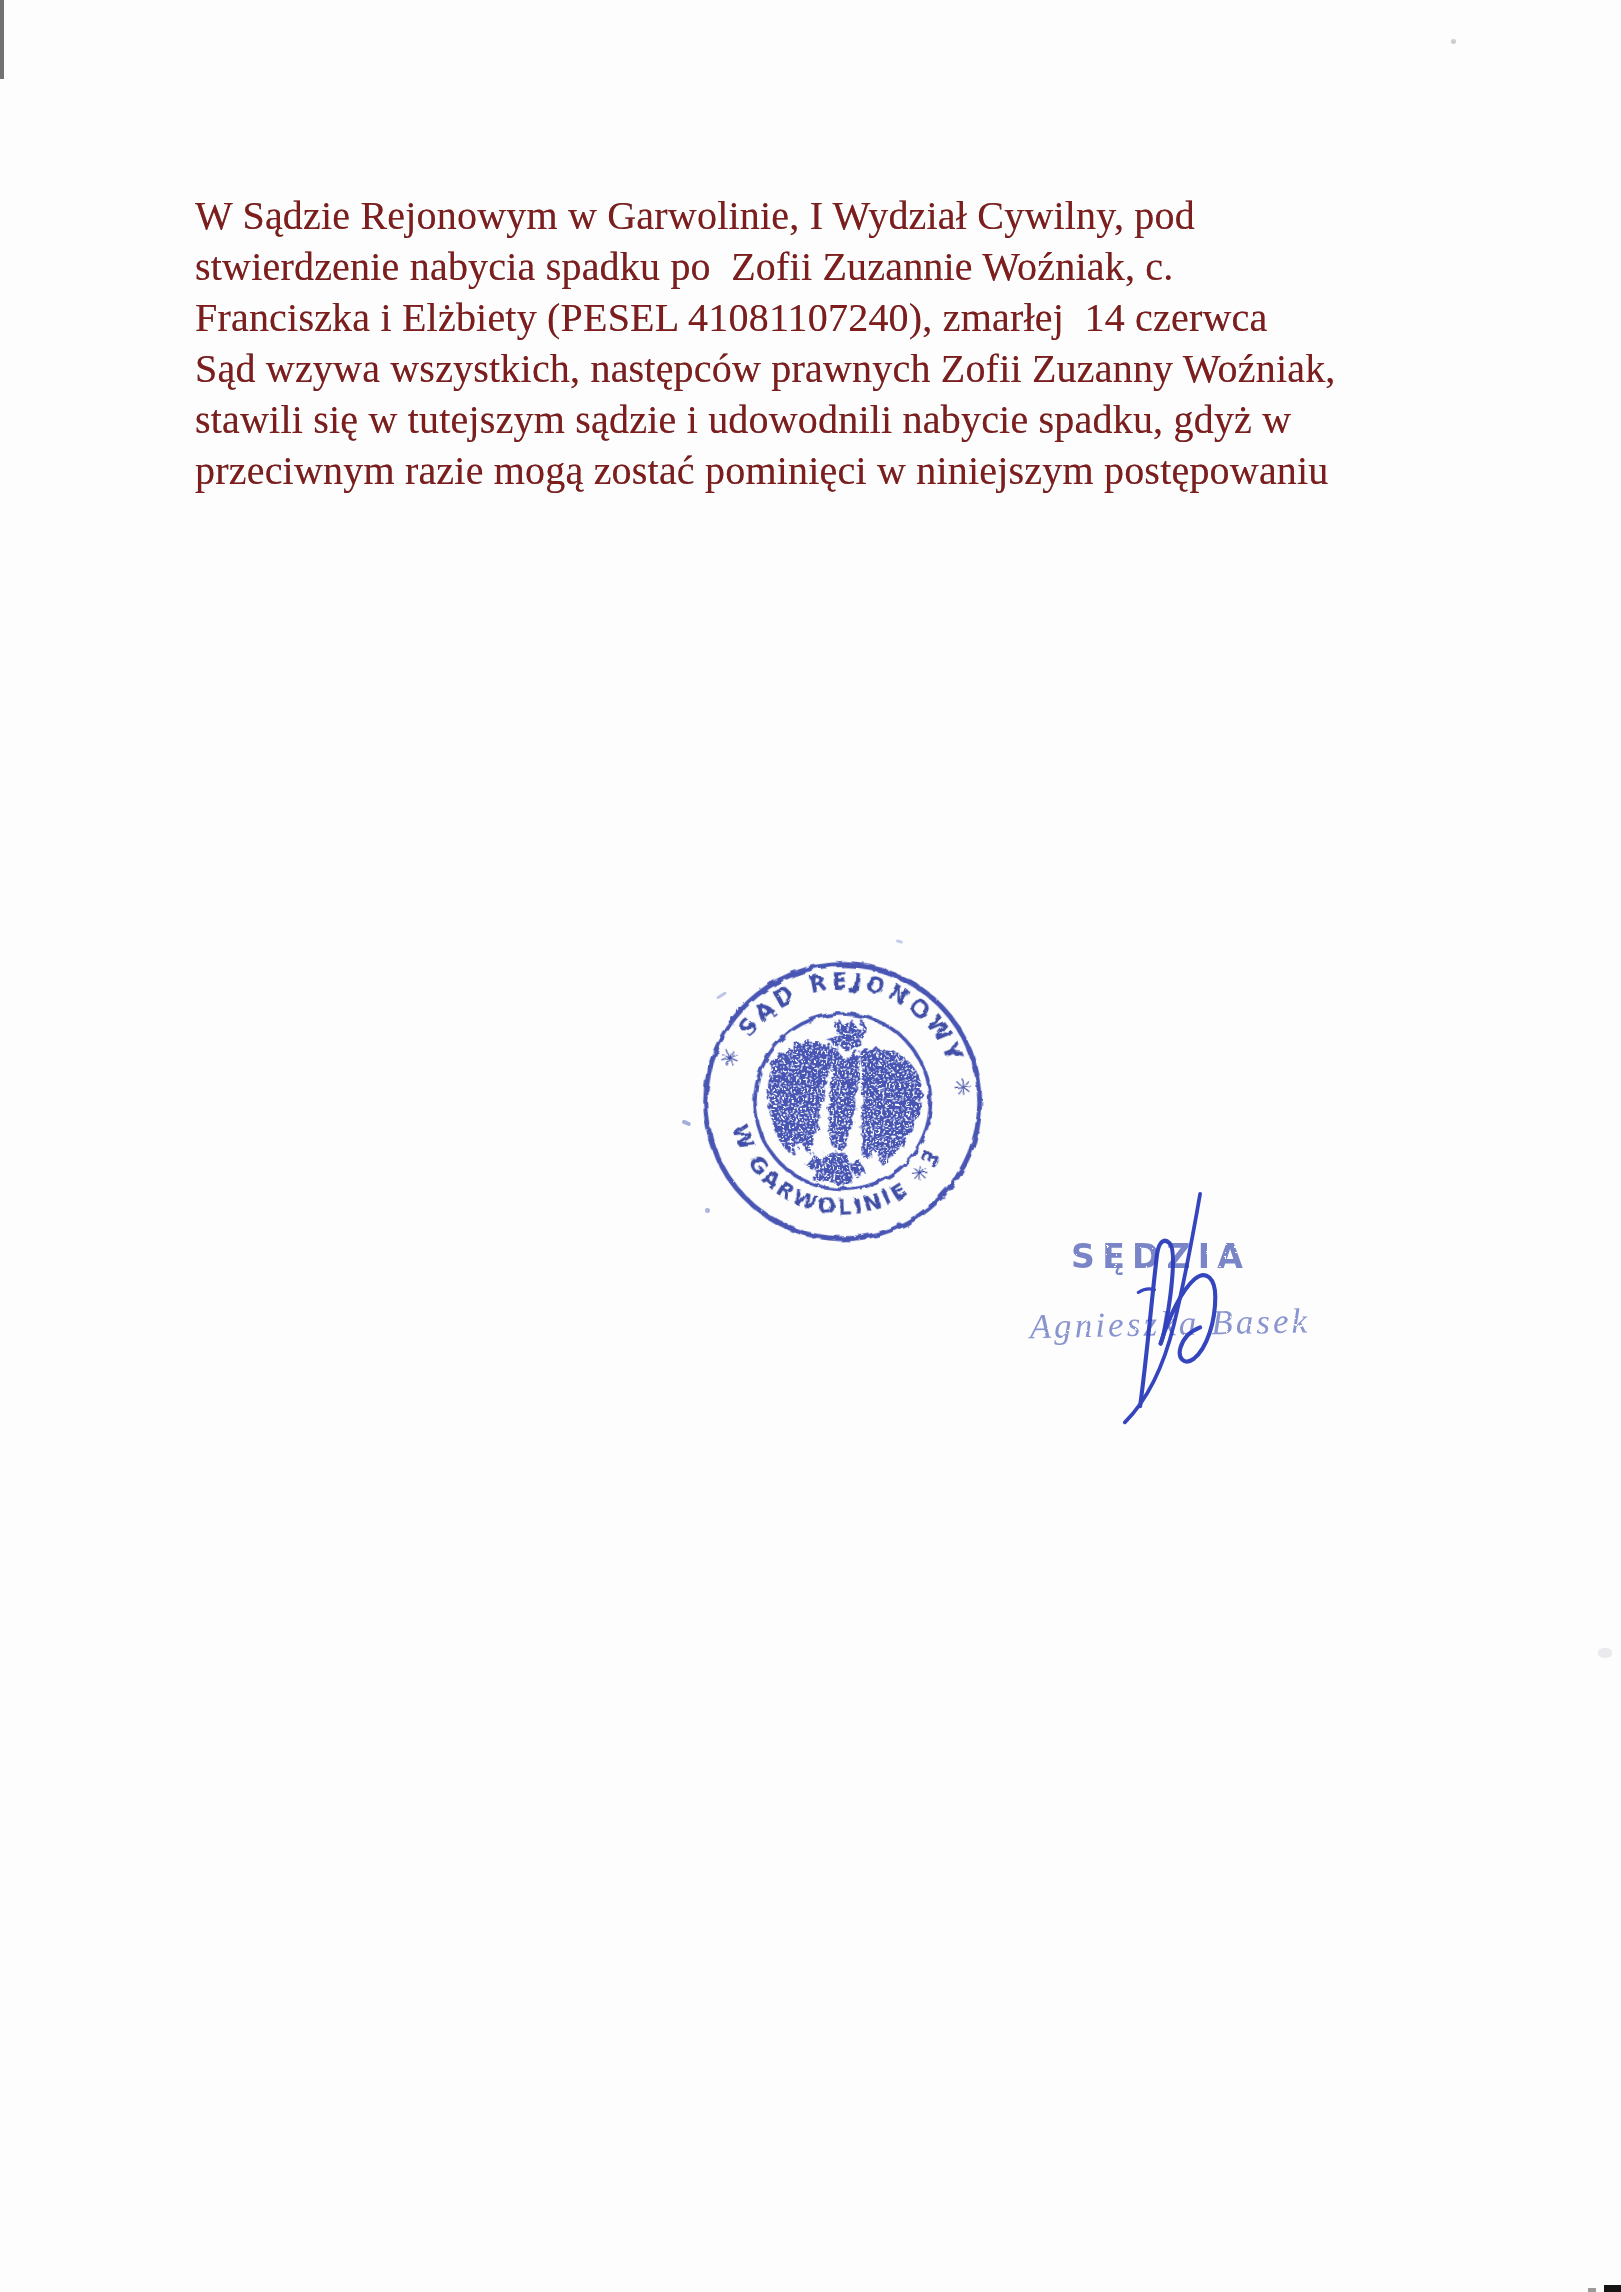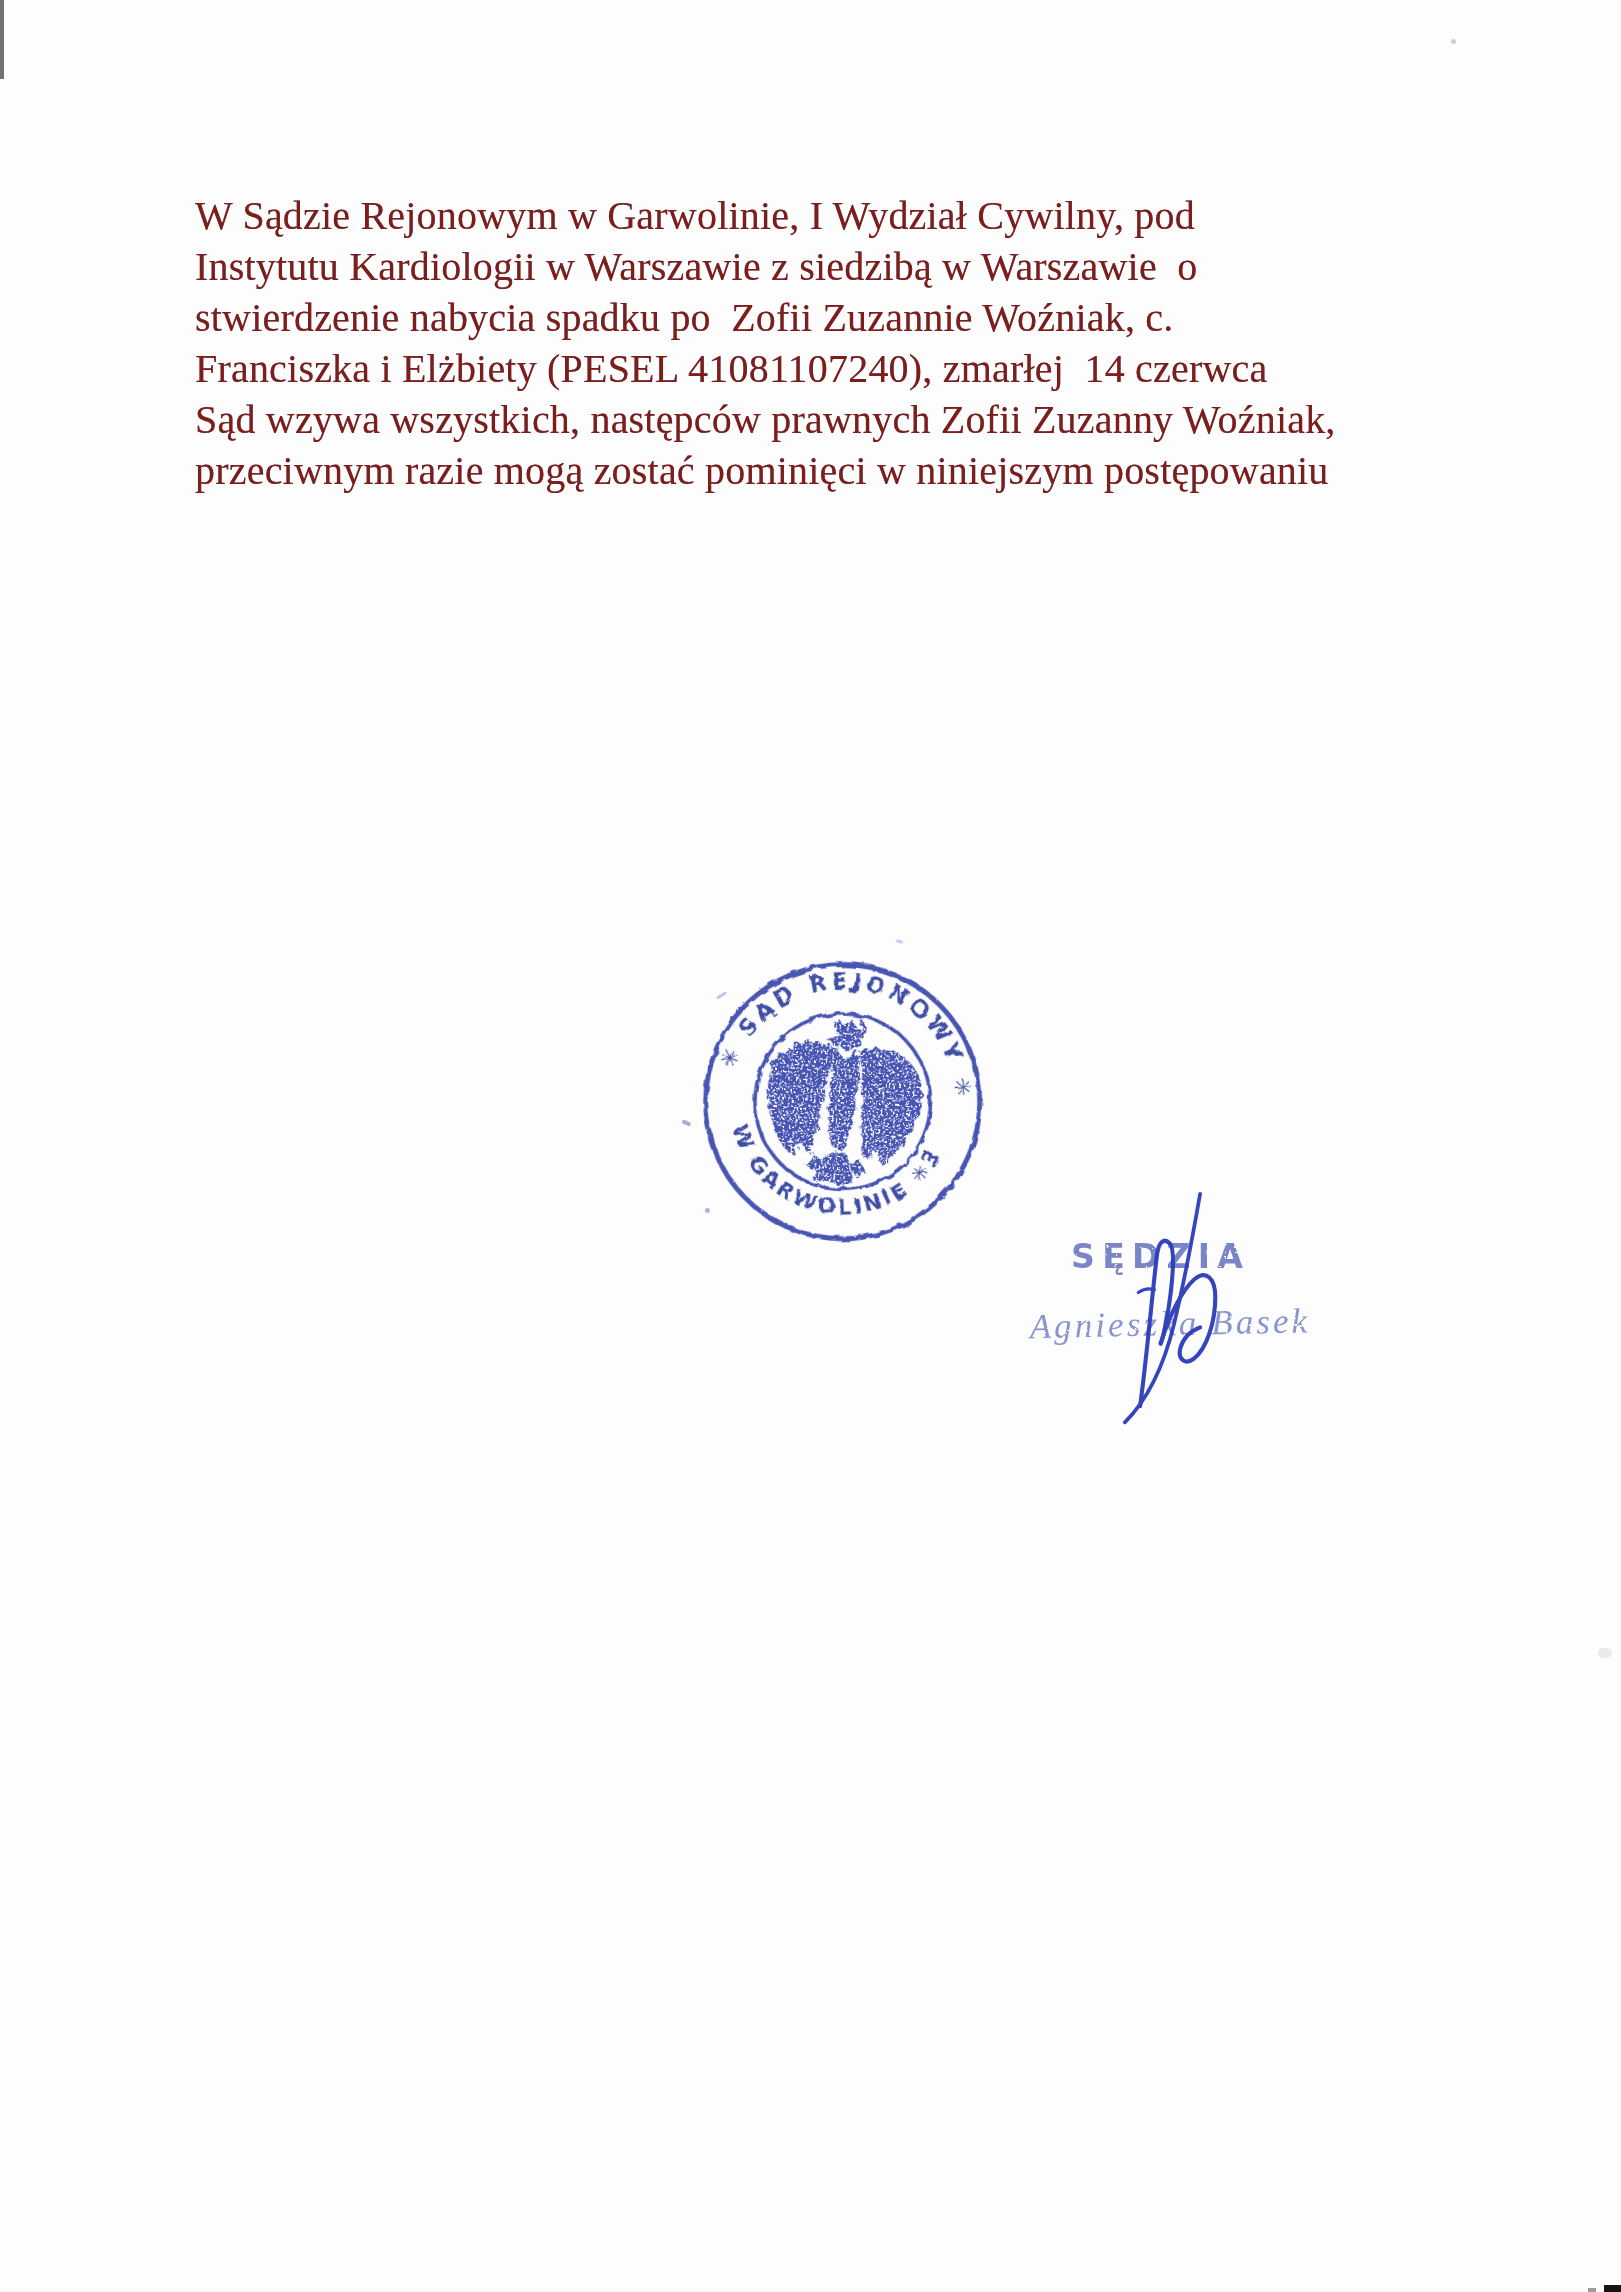--- a/index.html
+++ b/index.html
@@ -42,24 +42,24 @@
   .a-ink3{left:716px;top:994px;width:10.7px;height:2.7px;background:rgba(95,115,200,.4);transform:rotate(-32deg);border-radius:1.8px;}
   .a-ink4{left:896px;top:940px;width:7.2px;height:2.7px;background:rgba(95,115,200,.35);transform:rotate(15deg);border-radius:1.8px;}
 </style>
 </head>
 <body>
 
 <div class="page">
 
   <div class="doc-text" id="doc-lines">
       <div class="doc-line"><span>W Sądzie Rejonowym w Garwolinie, I Wydział Cywilny, pod</span></div>
-      <div class="doc-line"><span>Instytutu Kardiologii w Warszawie z siedzibą w Warszawie  o</span></div>
       <div class="doc-line"><span>stwierdzenie nabycia spadku po  </span><span class="bold">Zofii Zuzannie Woźniak</span><span>, c.</span></div>
       <div class="doc-line"><span>Franciszka i Elżbiety (PESEL 41081107240), zmarłej  14 czerwca</span></div>
       <div class="doc-line"><span>Sąd wzywa wszystkich, następców prawnych Zofii Zuzanny Woźniak,</span></div>
+      <div class="doc-line"><span>stawili się w tutejszym sądzie i udowodnili nabycie spadku, gdyż w</span></div>
       <div class="doc-line"><span>przeciwnym razie mogą zostać pominięci w niniejszym postępowaniu</span></div>
     </div>
 
   <svg class="ink-overlay" viewBox="0 0 1810 2560" xmlns="http://www.w3.org/2000/svg" xmlns:xlink="http://www.w3.org/1999/xlink">
     <defs>
       <path id="arcTop" d="M 817.8 1203.8 A 126 126 0 0 1 1065.8 1212.5" fill="none"></path>
       <path id="arcBottom" d="M 822.6 1273.1 A 126 126 0 0 0 1057.8 1277.2" fill="none"></path>
 
       <filter id="fStamp" x="-25%" y="-25%" width="150%" height="150%">
         <feGaussianBlur in="SourceGraphic" stdDeviation="0.5" result="s"></feGaussianBlur>

